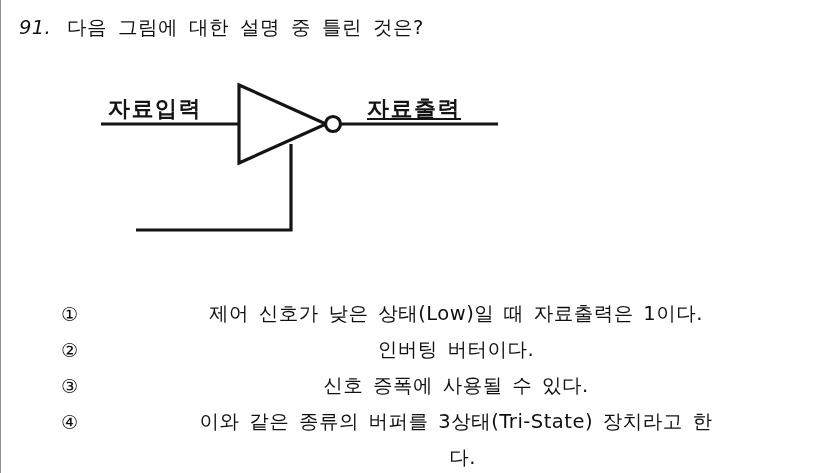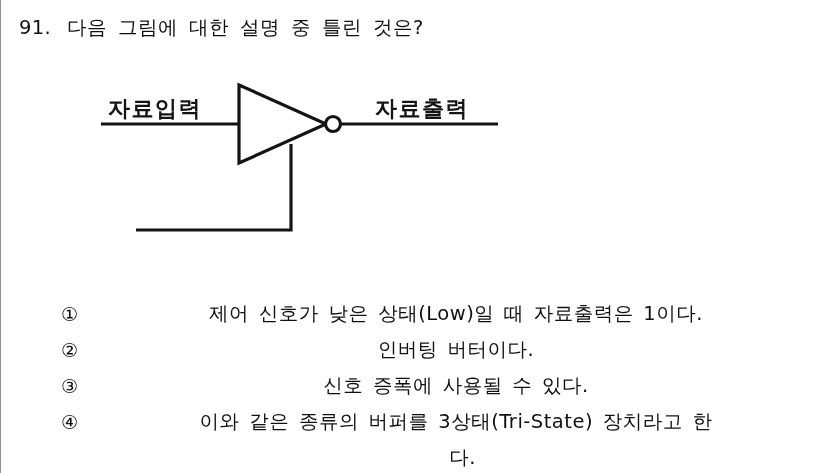--- a/index.html
+++ b/index.html
@@ -30,20 +30,21 @@
     top: 14px;
     width: 780px;
     font-size: 19.5px;
     line-height: 28px;
     letter-spacing: 0.6px;
     white-space: nowrap;
     color: #101010;
   }
   .question-stem .q-number {
     letter-spacing: 0.3px;
+    font-style: italic;
   }
   .question-stem .q-text {
     margin-left: 16px;
     word-spacing: 4px;
   }
 
   
   .figure-wrap {
     position: absolute;
     left: 0px;
@@ -59,21 +60,21 @@
     font-family: "DejaVu Sans", "Liberation Sans", sans-serif;
     font-weight: 700;
     font-size: 22px;
     line-height: 26px;
     letter-spacing: 1.5px;
     color: #141414;
     white-space: nowrap;
     margin-top: 7px;
   }
   #label-data-in  { left: 107px; top: 27px; }
-  #label-data-out { left: 374px; top: 27px; }
+  #label-data-out { left: 366px; top: 27px; text-decoration: underline; }
   #label-control  { left: 151px; top: 168px; letter-spacing: 2.5px; }
 
   
   .options {
     position: absolute;
     left: 60px;
     top: 296px;
     width: 760px;
   }
   .option-row {

